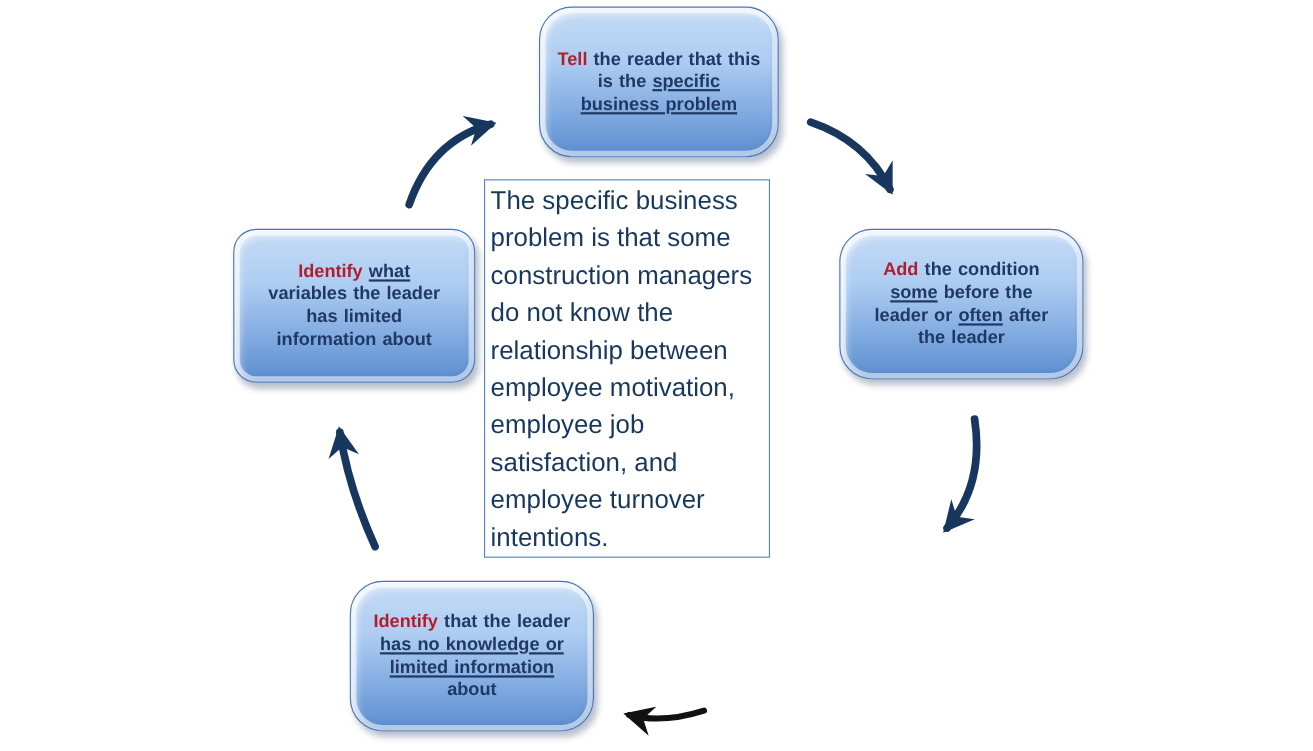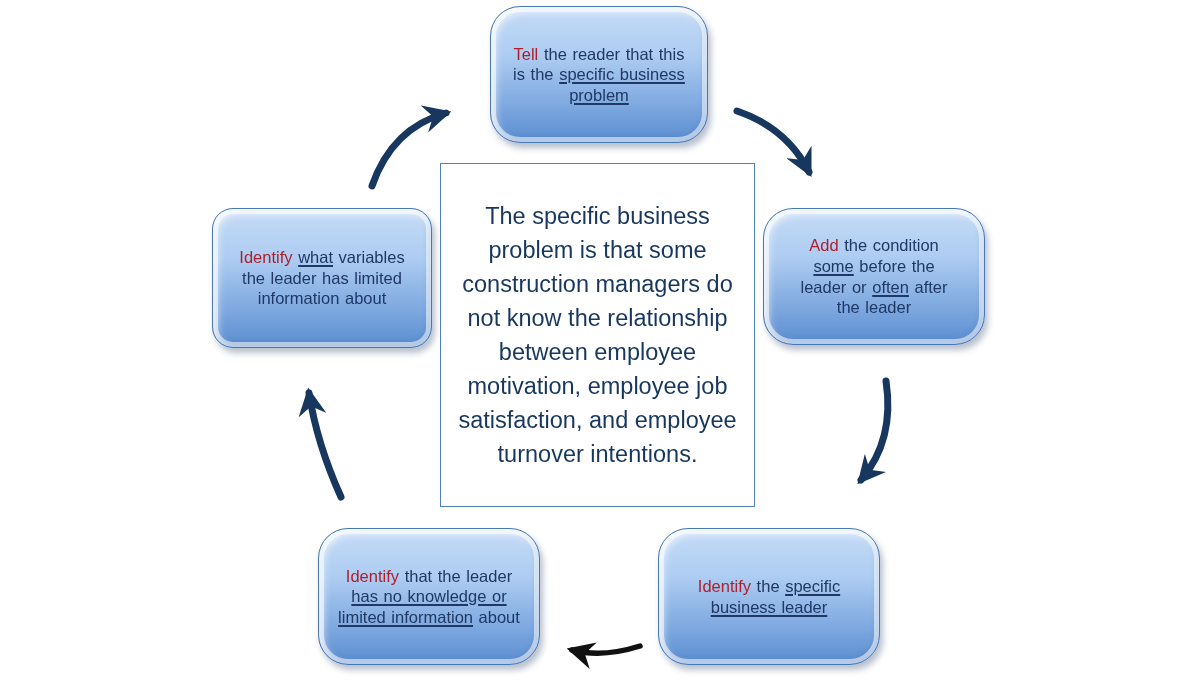--- a/index.html
+++ b/index.html
@@ -32,49 +32,48 @@
       inset -2px -3px 6px rgba(60,100,160,0.35),
       3px 5px 6px rgba(70,90,120,0.38);
     display: flex;
     align-items: center;
     justify-content: center;
     text-align: center;
     box-sizing: border-box;
   }
   .node-text {
     margin: 0;
-    font-weight: normal;
+    font-weight: bold;
     font-size: 16.5px;
     line-height: 1.25;
     color: var(--navy, #1F3864);
     word-spacing: 1px;
   }
   .seg { color: var(--navy, #1F3864); }
   .seg.red { color: var(--red, #B01E2C); }
   .seg.u {
     text-decoration: underline;
     text-decoration-thickness: 2px;
     text-underline-offset: 2px;
   }
   .node-top-pos      { left: 490px; top: 6px;   width: 218px; height: 137px; padding: 8px 15px; }
   .node-right-pos    { left: 763px; top: 208px; width: 222px; height: 137px; padding: 8px 24px; }
   .node-br-pos       { left: 658px; top: 528px; width: 222px; height: 137px; padding: 8px 24px; }
   .node-bl-pos       { left: 318px; top: 528px; width: 222px; height: 137px; padding: 12px 19px; justify-content: flex-end; }
   .node-left-pos     { left: 212px; top: 208px; width: 220px; height: 140px; padding: 8px 24px; border-radius: 21px; }
   .center-box {
     position: absolute;
     left: 440px; top: 163px;
-    width: 315px; height: 344px;
+    width: 260px; height: 344px;
     box-sizing: border-box;
     background: #ffffff;
     border: 1px solid var(--center-border, #4F81BD);
     display: flex;
     align-items: center;
     justify-content: center;
-    text-align: center;
     padding: 0 5px;
   }
   .center-text {
     margin: 0;
     font-size: 23.5px;
     line-height: 34px;
     color: var(--center-text, #17375E);
   }
 </style>
 </head>
@@ -99,23 +98,20 @@
     </svg>
 
   <div class="node node-top-pos">
     <p class="node-text"><span class="seg red">Tell</span><span class="seg"> the reader that this is the </span><span class="seg u">specific business problem</span></p>
   </div>
 
   <div class="node node-right-pos">
     <p class="node-text"><span class="seg red">Add</span><span class="seg"> the condition </span><span class="seg u">some</span><span class="seg"> before the leader or </span><span class="seg u">often</span><span class="seg"> after the leader</span></p>
   </div>
 
-  <div class="node node-br-pos">
-    <p class="node-text"><span class="seg red">Identify</span><span class="seg"> the </span><span class="seg u">specific business leader</span></p>
-  </div>
 
   <div class="node node-bl-pos">
     <p class="node-text"><span class="seg red">Identify</span><span class="seg"> that the leader </span><span class="seg u">has no knowledge or limited information</span><span class="seg"> about</span></p>
   </div>
 
   <div class="node node-left-pos">
     <p class="node-text"><span class="seg red">Identify</span><span class="seg"> </span><span class="seg u">what</span><span class="seg"> variables the leader has limited information about</span></p>
   </div>
 
   <div class="center-box">

